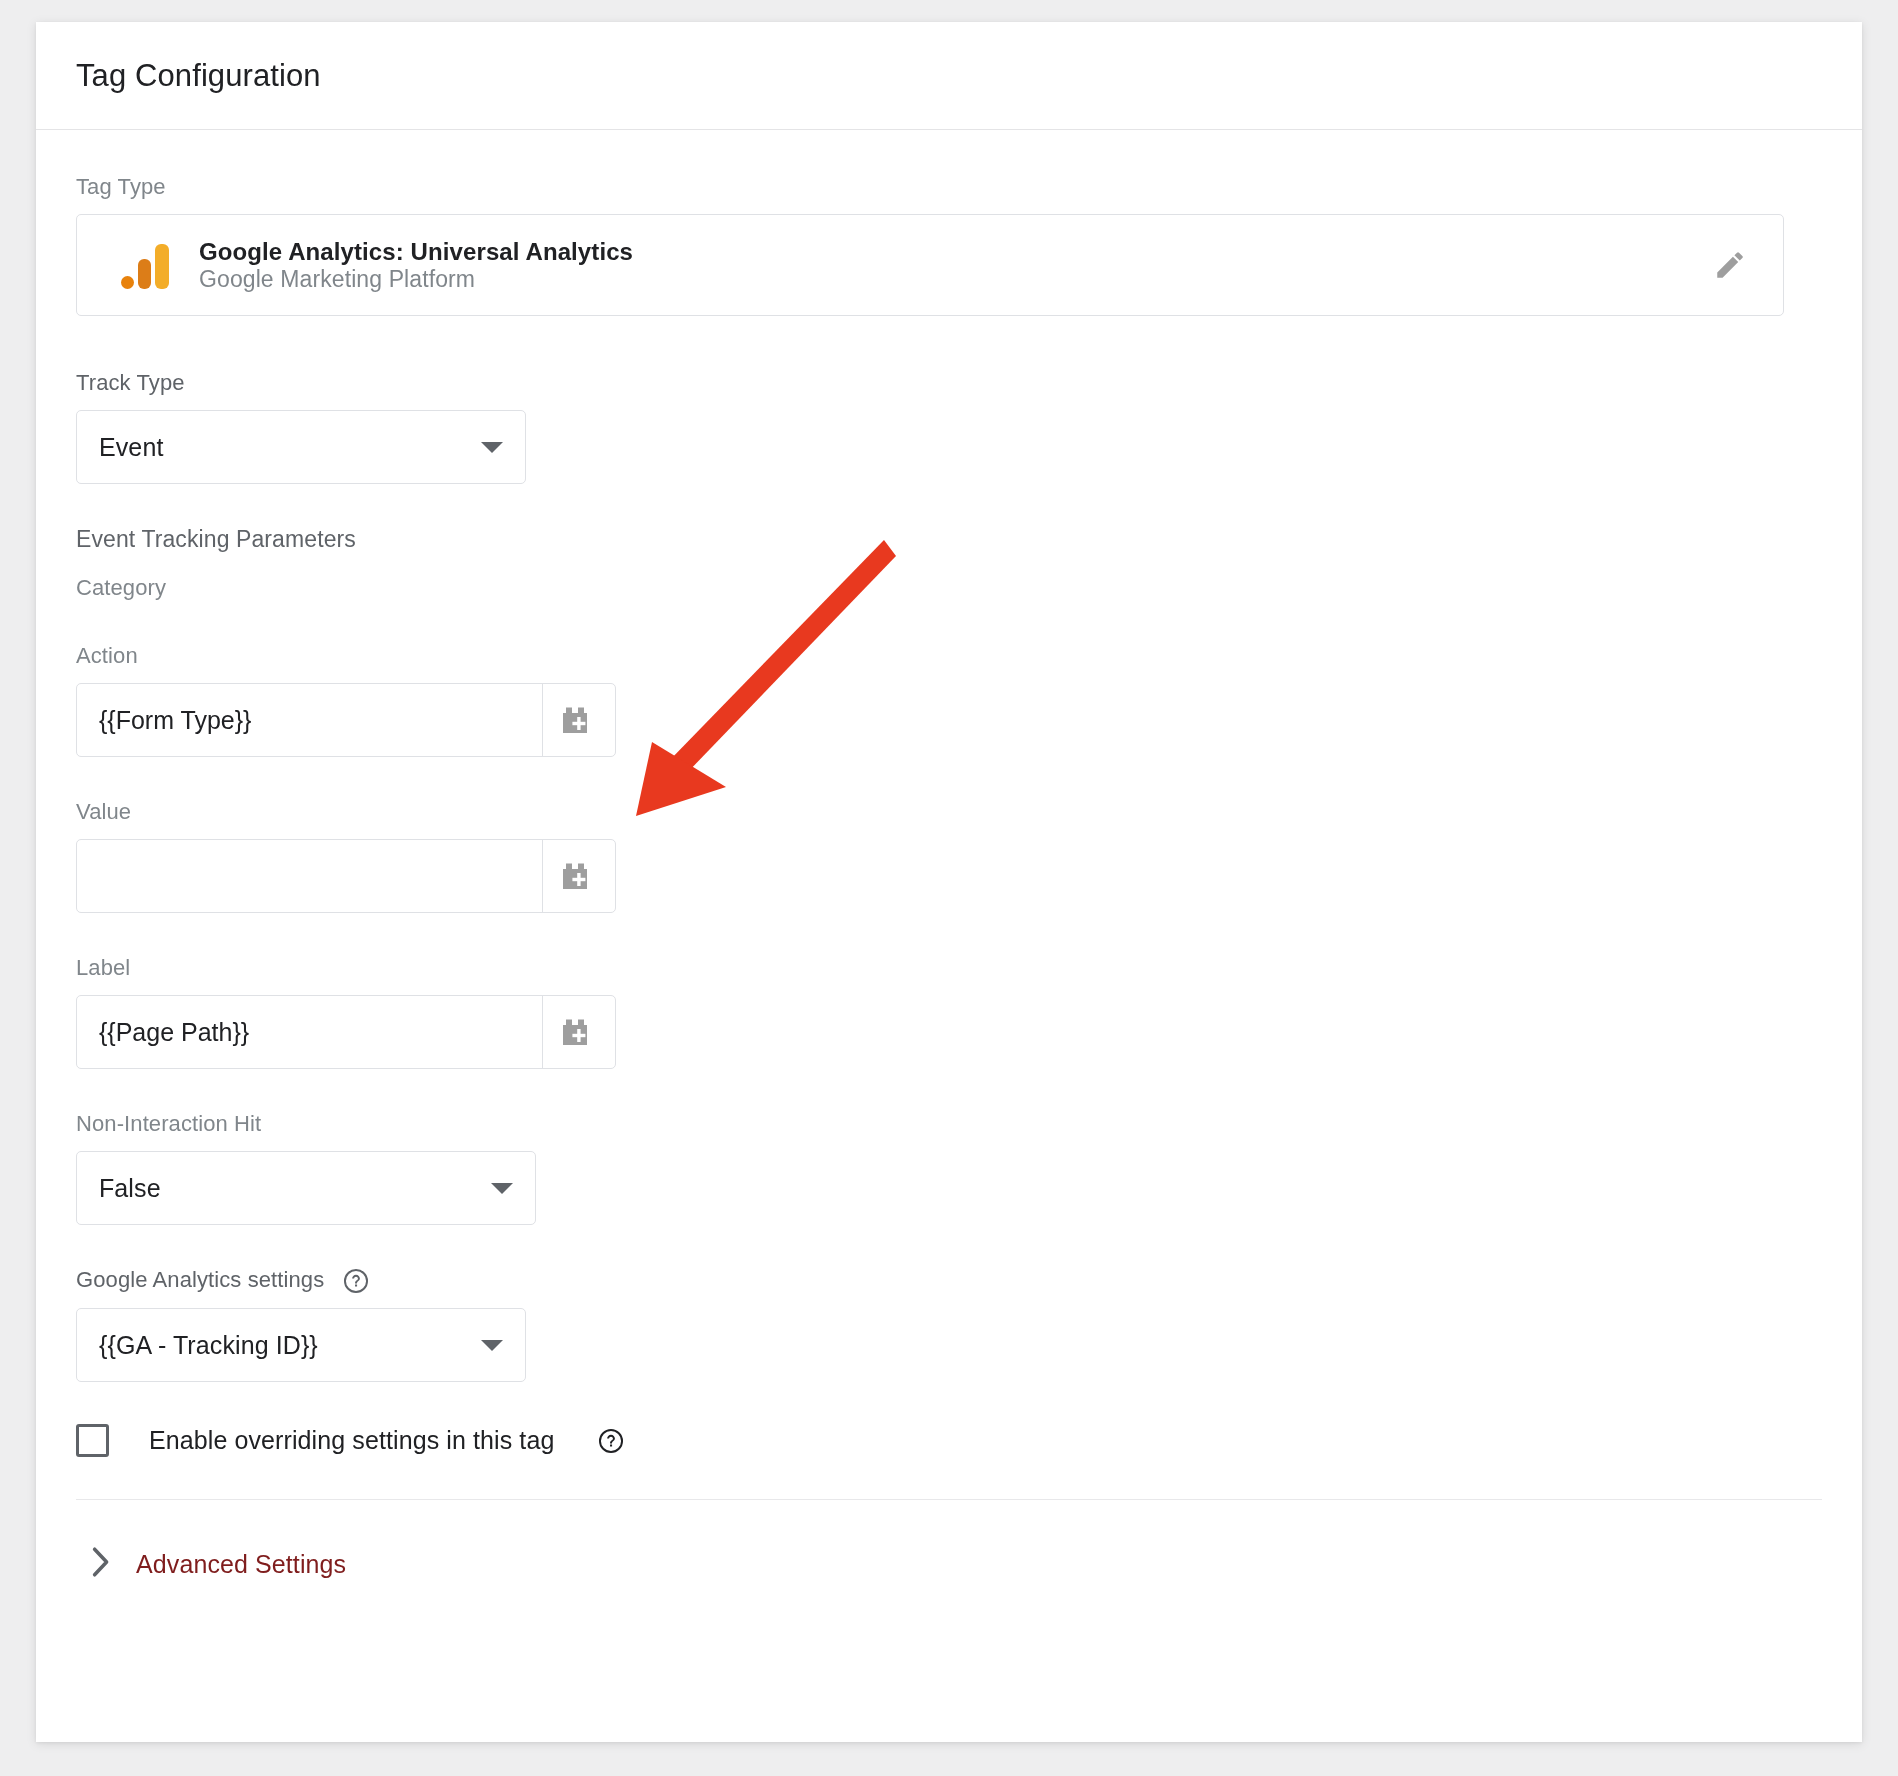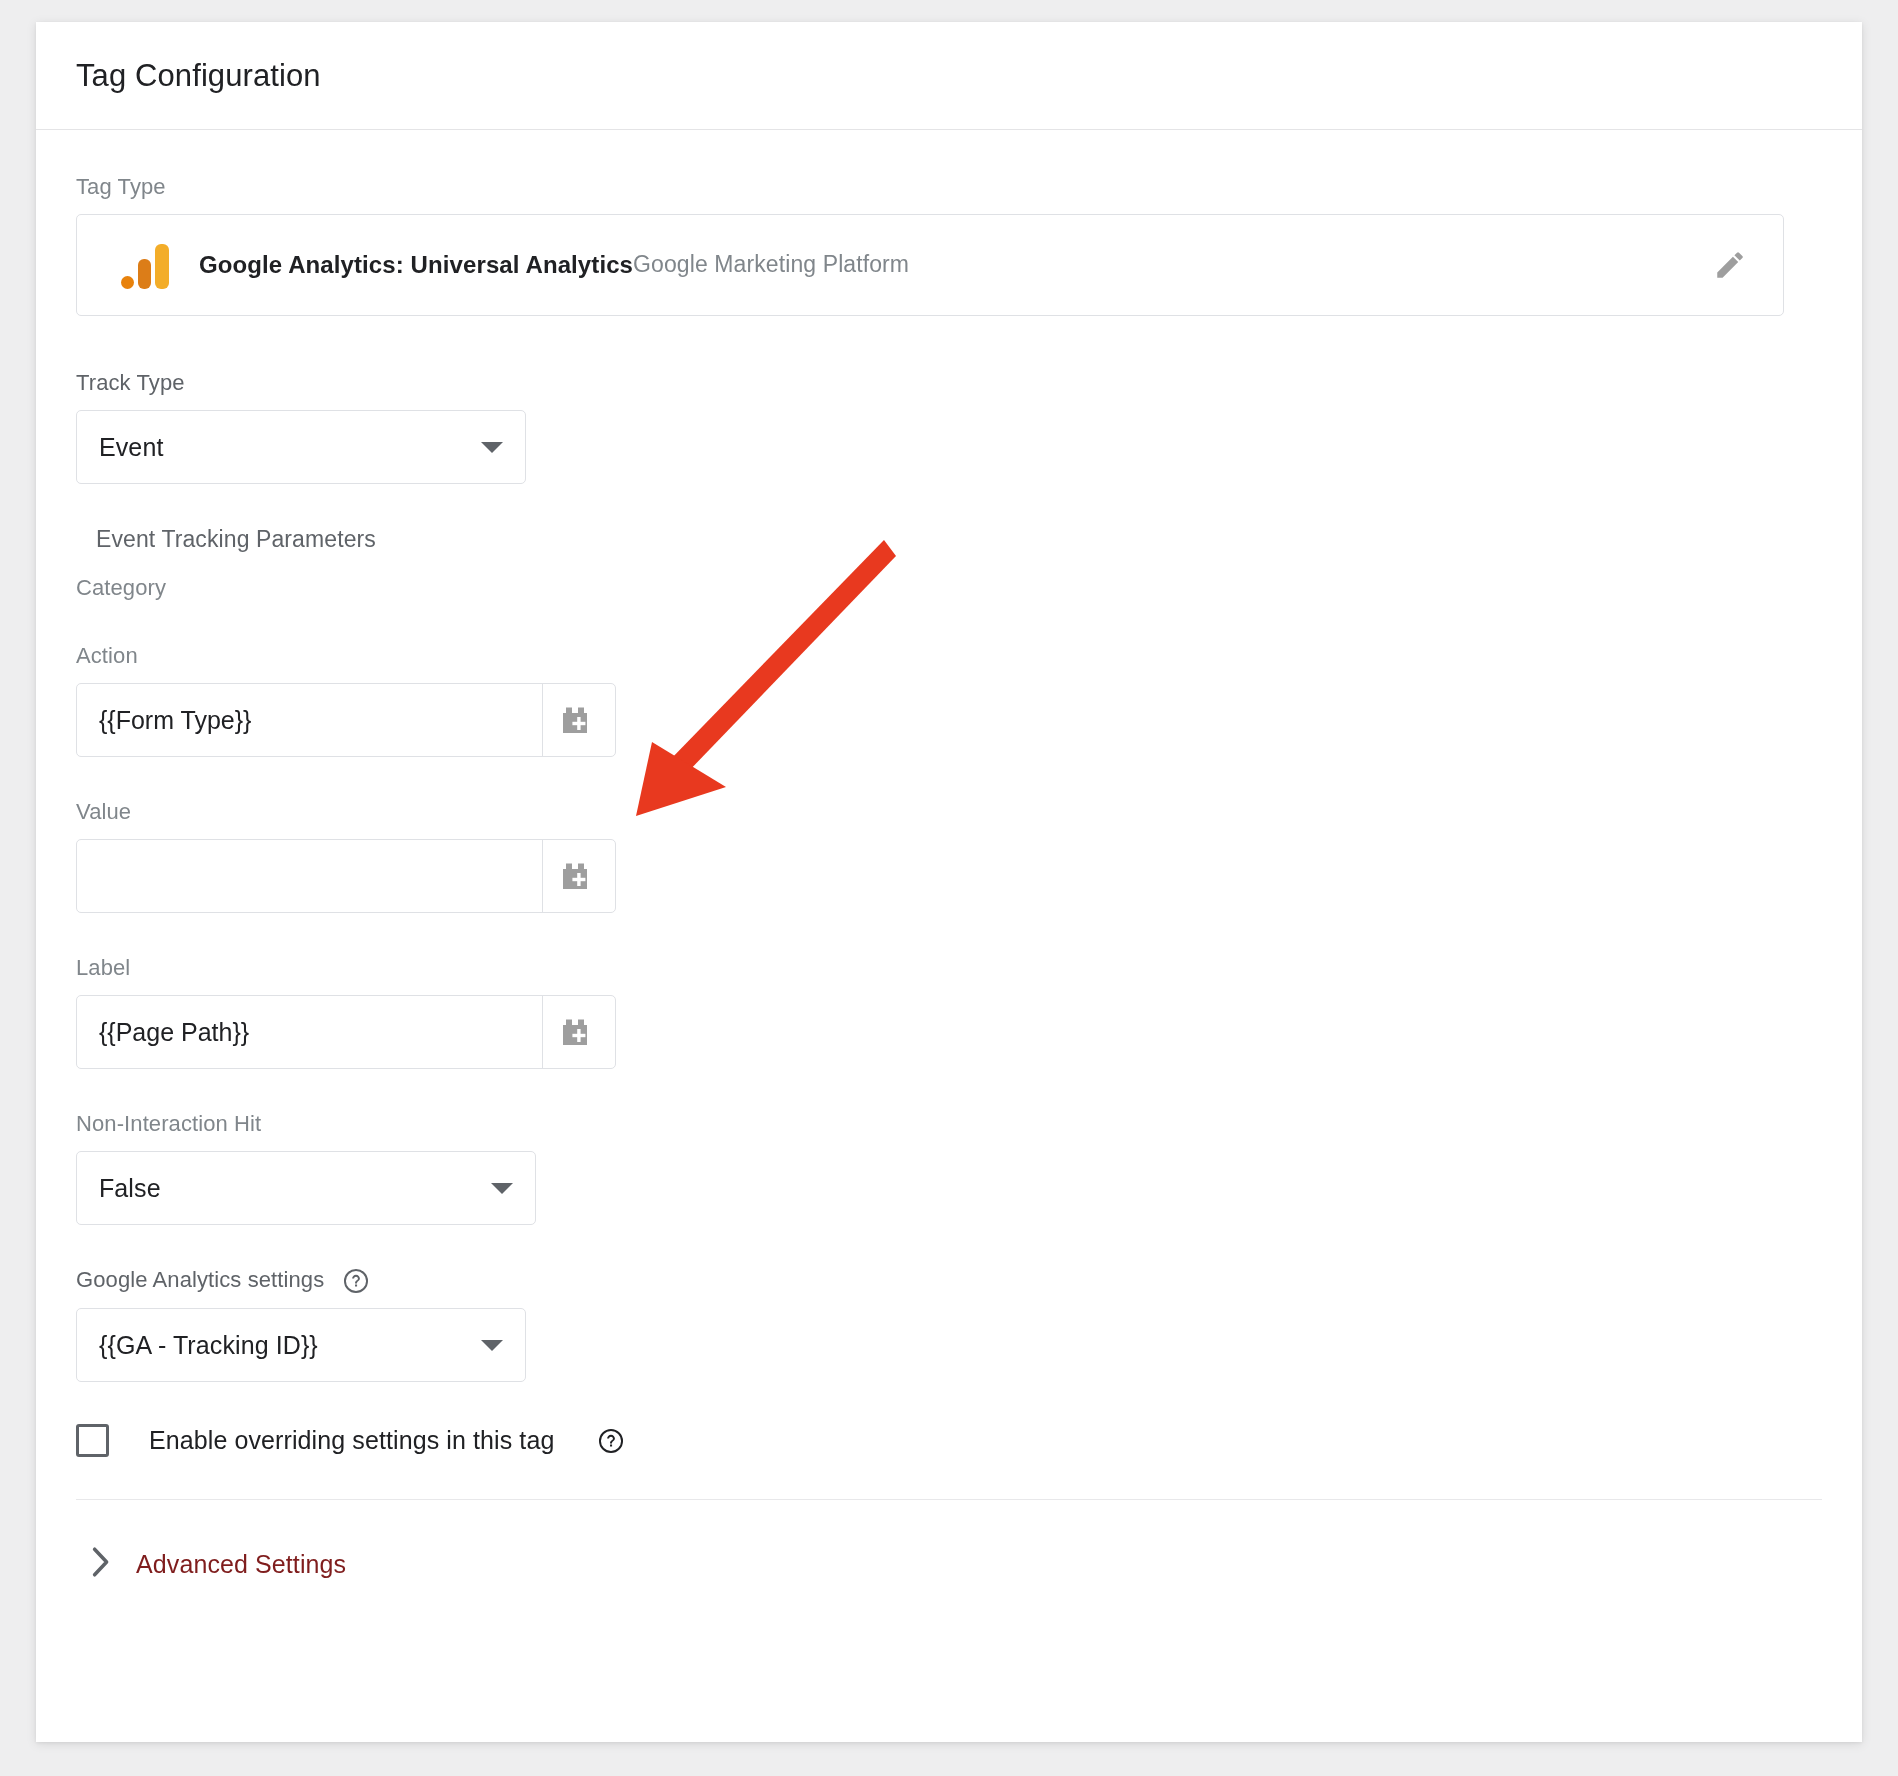--- a/index.html
+++ b/index.html
@@ -64,21 +64,20 @@
   }
   .field-label.dark {
     color: #5f6368;
   }
   .section-label {
     font-size: 23px;
     color: #5f6368;
     font-weight: 400;
     margin-bottom: 22px;
     letter-spacing: 0.1px;
-    margin-left: 20px;
   }
 
   
   .tagtype-box {
     position: relative;
     width: 1708px;
     height: 102px;
     border: 1px solid #dfe1e5;
     border-radius: 5px;
     display: flex;
@@ -106,21 +105,21 @@
   .ga-icon .b2 {
     left: 17px; width: 13px; height: 30px;
     background: #dc7d18;
   }
   .ga-icon .b3 {
     left: 34px; width: 14px; height: 45px;
     background: #f3ad29;
   }
   .tagtype-text {
     display: flex;
-    flex-direction: row;
+    flex-direction: column;
     justify-content: center;
   }
   .tagtype-name {
     font-size: 24px;
     color: #202124;
     font-weight: 700;
     letter-spacing: 0.1px;
   }
   .tagtype-vendor {
     font-size: 23px;

